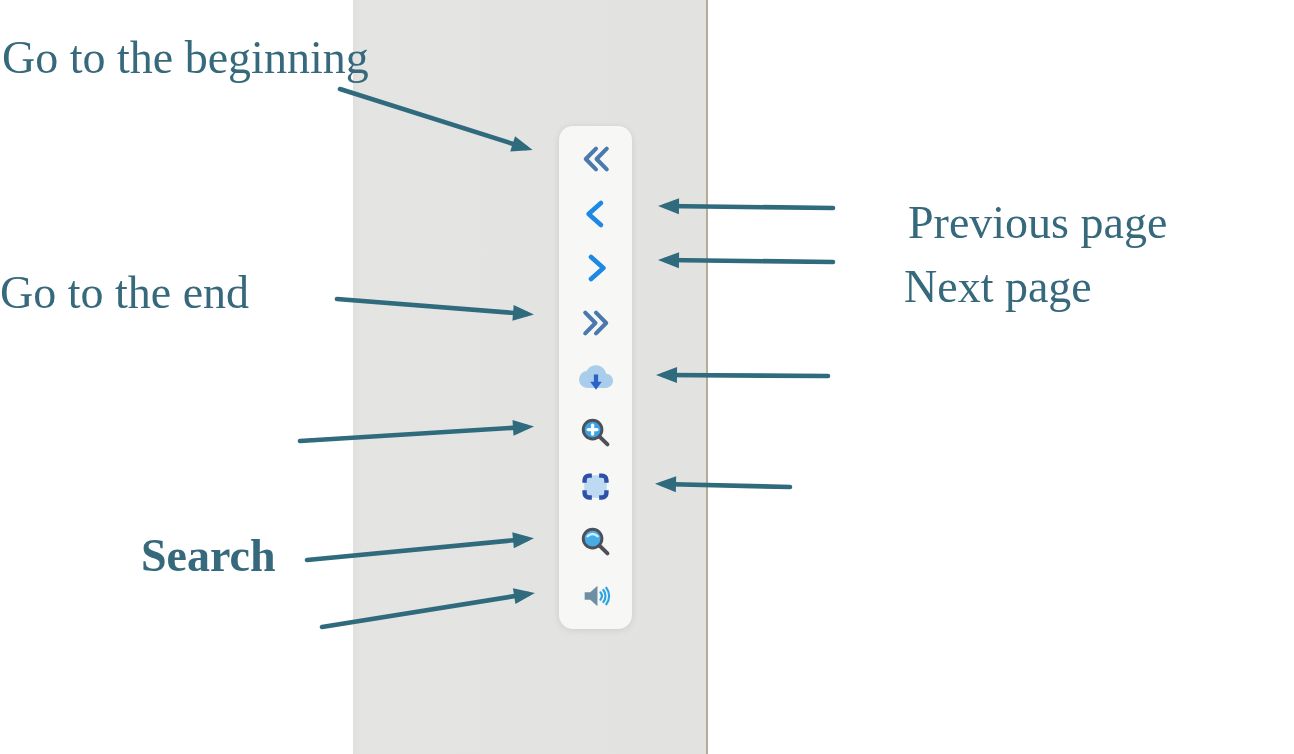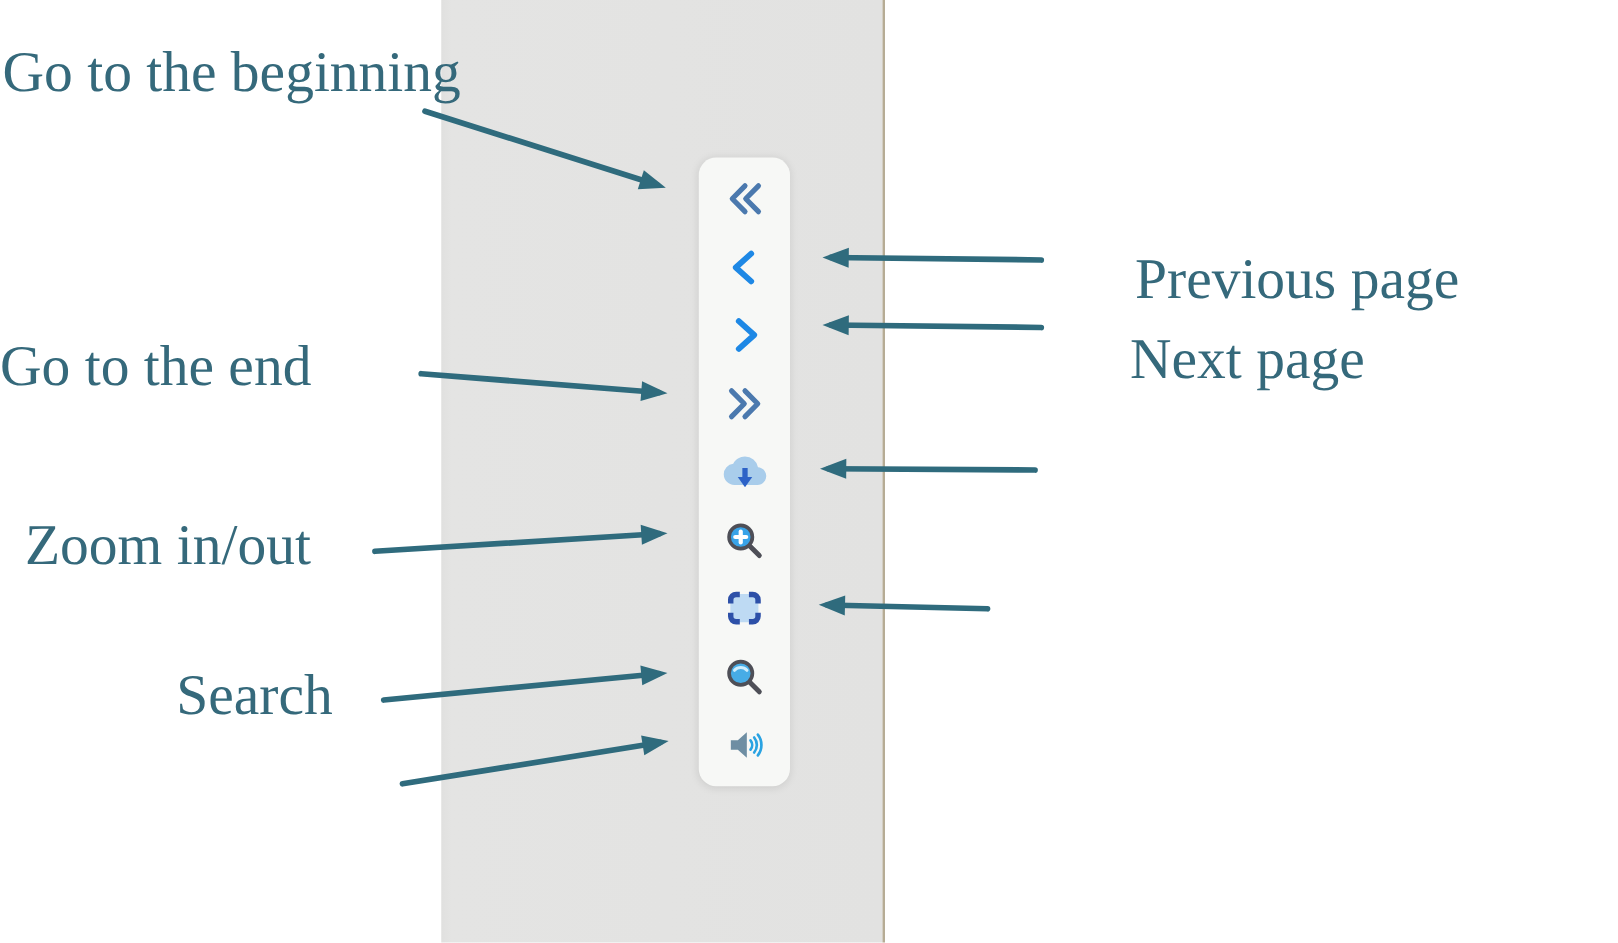--- a/index.html
+++ b/index.html
@@ -139,18 +139,17 @@
     <line x1="337" y1="299" x2="527" y2="314" stroke="#2f6b7d" stroke-width="4.6" stroke-linecap="round" marker-end="url(#arrhead)"></line>
     <line x1="828" y1="376" x2="663" y2="375" stroke="#2f6b7d" stroke-width="4.6" stroke-linecap="round" marker-end="url(#arrhead)"></line>
     <line x1="300" y1="441" x2="527" y2="427" stroke="#2f6b7d" stroke-width="4.6" stroke-linecap="round" marker-end="url(#arrhead)"></line>
     <line x1="790" y1="487" x2="662" y2="484" stroke="#2f6b7d" stroke-width="4.6" stroke-linecap="round" marker-end="url(#arrhead)"></line>
     <line x1="307" y1="560" x2="527" y2="539" stroke="#2f6b7d" stroke-width="4.6" stroke-linecap="round" marker-end="url(#arrhead)"></line>
     <line x1="322" y1="627" x2="528" y2="594" stroke="#2f6b7d" stroke-width="4.6" stroke-linecap="round" marker-end="url(#arrhead)"></line>
   </svg>
 
   <div class="label" style="left:2px;top:34px;">Go to the beginning</div>
   <div class="label" style="left:0px;top:269px;">Go to the end</div>
-  <div class="label" style="left:20px;top:412px;">Zoom in/out</div>
-  <div class="label" style="left:141px;top:532px;">Search</div>
+  <div class="label" style="left:141px;top:532px;font-weight:bold;">Search</div>
   <div class="label" style="left:908px;top:179px;margin-top:20px;">Previous page</div>
   <div class="label" style="left:904px;top:239px;margin-top:24px;">Next page</div>
 
 </div>
 
 </body></html>

